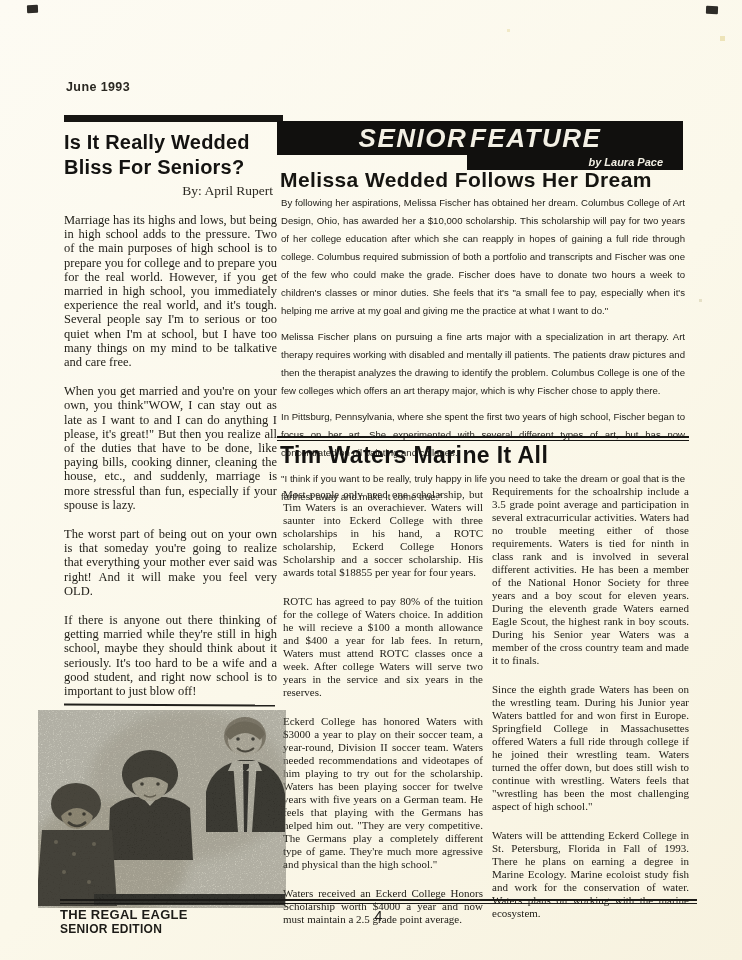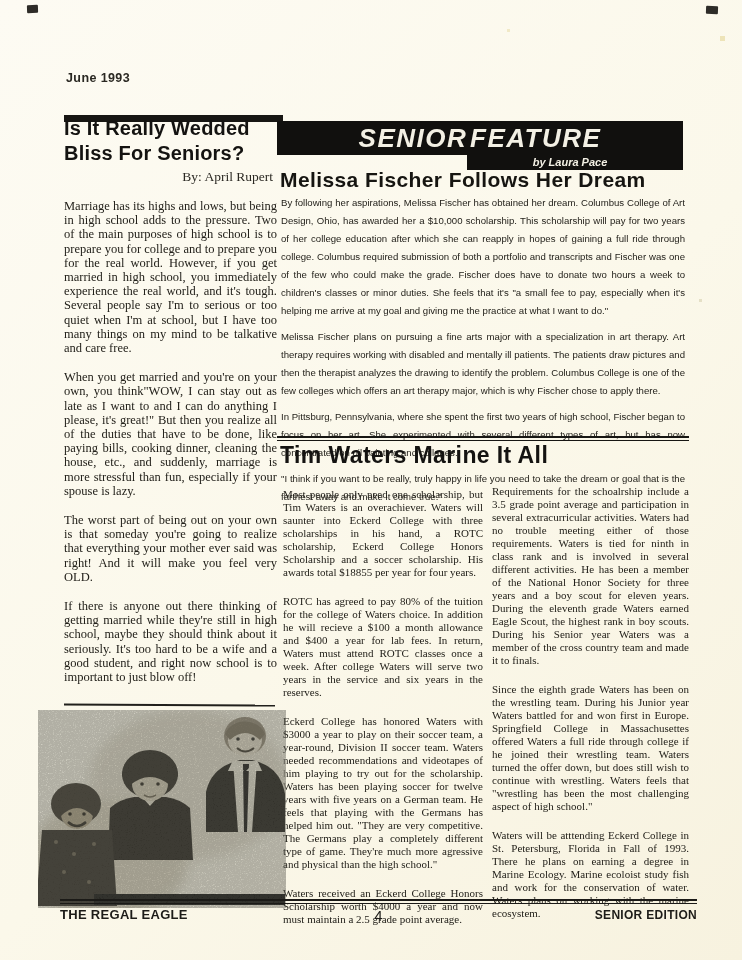--- a/index.html
+++ b/index.html
@@ -12,37 +12,37 @@
 
   
   .corner-mark{position:absolute;background:#2e2c28;border-radius:1px;}
   #mark-tl{left:27px;top:5px;width:11px;height:8px;transform:rotate(-2deg);}
   #mark-tr{left:706px;top:6px;width:12px;height:8px;transform:rotate(2deg);}
   #specks{position:absolute;left:0;top:0;width:1px;height:1px;
           box-shadow:722px 38px 0 2px rgba(212,190,90,.35), 700px 300px 0 1px rgba(180,170,120,.3),
                      508px 30px 0 1px rgba(214,196,110,.3);}
 
   
-  #date-line{position:absolute;left:66px;top:71px;font-weight:bold;font-size:12.5px;letter-spacing:.4px;color:#2a2822;}
+  #date-line{position:absolute;left:66px;top:80px;font-weight:bold;font-size:12.5px;letter-spacing:.4px;color:#2a2822;}
 
   
   #left-bar{position:absolute;left:64px;top:115px;width:219px;height:7px;background:#171613;}
-  #wedded{position:absolute;left:64px;top:112px;width:213px;}
+  #wedded{position:absolute;left:64px;top:126px;width:213px;}
   #wedded-title{font-family:"Liberation Sans",sans-serif;font-weight:bold;font-size:20px;line-height:25px;
                 letter-spacing:.2px;color:#141311;margin:4px 0 3px;}
   #wedded-byline{font-size:13.5px;text-align:right;padding-right:4px;margin:0 0 14px;color:#2b2923;}
   .wedded-body p{font-size:12.5px;line-height:14.2px;text-align:justify;margin:0 0 15px;color:#23211b;}
 
   
   #banner{position:absolute;left:277px;top:121px;width:406px;height:34px;background:#11100e;}
   #banner-text{display:block;text-align:center;color:#f3f0e4;font-family:Liberation Sans, sans-serif;
                font-style:italic;font-weight:bold;font-size:26px;line-height:34px;letter-spacing:1.5px;word-spacing:-6px;}
   #banner-tab{position:absolute;left:467px;top:155px;width:216px;height:15px;background:#11100e;
               color:#f3f0e4;font-family:"Liberation Sans",sans-serif;font-style:italic;font-weight:bold;
-              font-size:11px;line-height:15px;text-align:center;box-sizing:border-box;padding-right:10px;}
+              font-size:11px;line-height:15px;text-align:right;box-sizing:border-box;padding-right:20px;}
 
   
   #melissa-headline{position:absolute;left:280px;top:168px;width:430px;font-family:"Liberation Sans",sans-serif;
                     font-weight:bold;font-size:21px;letter-spacing:.4px;color:#161511;}
   #melissa-body{position:absolute;left:281px;top:194px;width:404px;}
   #melissa-body p{font-family:"Liberation Sans",sans-serif;font-size:9.6px;line-height:18px;
                   text-align:justify;margin:0 0 8px;color:#24221c;}
 
   
   #tw-rule{position:absolute;left:277px;top:436px;width:412px;height:5px;box-sizing:border-box;
@@ -54,21 +54,21 @@
   #tw-col2{position:absolute;left:492px;top:469px;width:197px;}
 
   
   #photo-rule{position:absolute;left:64px;top:704px;width:211px;height:2px;background:#21201c;transform:rotate(.3deg);}
   #photo{position:absolute;left:38px;top:710px;width:248px;height:198px;}
 
   
   #footer-rule{position:absolute;left:60px;top:899px;width:637px;height:5px;box-sizing:border-box;
                border-top:2px solid #1b1a17;border-bottom:1px solid #1b1a17;}
   #footer{position:absolute;left:60px;top:907px;width:637px;display:flex;align-items:baseline;
-          justify-content:space-between;font-family:"Liberation Sans",sans-serif;}
+          justify-content:space-between;font-family:"Liberation Sans",sans-serif;flex-direction:column;}
   #footer-left{font-weight:bold;font-size:13px;letter-spacing:.3px;color:#1d1c18;}
   #footer-page{font-size:15px;color:#1d1c18;position:absolute;left:0;right:0;text-align:center;top:0;}
   #footer-right{font-weight:bold;font-size:12px;letter-spacing:.3px;color:#1d1c18;}
 </style>
 </head>
 <body>
 
 <div id="page">
 
   <div id="mark-tl" class="corner-mark"></div>
@@ -87,21 +87,21 @@
       <p>The worst part of being out on your own is that someday you're going to realize that everything your mother ever said was right! And it will make you feel very OLD.</p>
       <p>If there is anyone out there thinking of getting married while they're still in high school, maybe they should think about it seriously. It's too hard to be a wife and a good student, and right now school is to important to just blow off!</p>
     </div>
   </div>
 
   <div id="banner">
     <span id="banner-text">SENIOR FEATURE</span>
   </div>
   <div id="banner-tab">by Laura Pace</div>
 
-  <div id="melissa-headline">Melissa Fischer Follows Her Dream</div>
+  <div id="melissa-headline">Melissa Wedded Follows Her Dream</div>
   <div id="melissa-body">
     <p>By following her aspirations, Melissa Fischer has obtained her dream.  Columbus College of Art Design, Ohio, has awarded her a $10,000 scholarship.  This scholarship will pay for two years of her college education after which she can reapply in hopes of gaining a full ride through college.  Columbus required submission of both a portfolio and transcripts and Fischer was one of the few who could make the grade.  Fischer does have to donate two hours a week to children's classes or minor duties.  She feels that it's "a small fee to pay, especially when it's helping me arrive at my goal and giving me the practice at what I want to do."</p>
     <p>Melissa Fischer plans on pursuing a fine arts major with a specialization in art therapy.  Art therapy requires working with disabled and mentally ill patients.  The patients draw pictures and then the therapist analyzes the drawing to identify the problem.  Columbus College is one of the few colleges which offers an art therapy major, which is why Fischer chose to apply there.</p>
     <p>In Pittsburg, Pennsylvania, where she spent the first two years of high school, Fischer began to focus on her art.  She experimented with several different types of art, but has now concentrated on oil painting and collages.</p>
     <p>"I think if you want to be really, truly happy in life you need to take the dream or goal that is the farthest away and make it come true."</p>
   </div>
 
   <div id="tw-rule"></div>
   <div id="tw-headline">Tim Waters Marine It All</div>
   <div id="tw-col1" class="tw-col">

